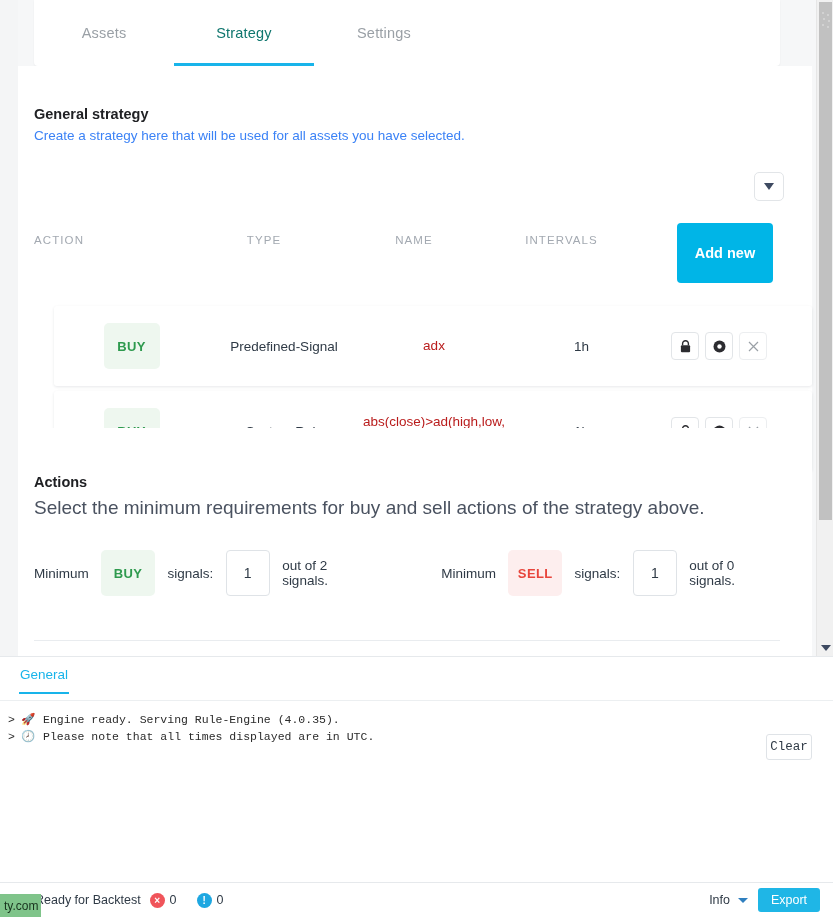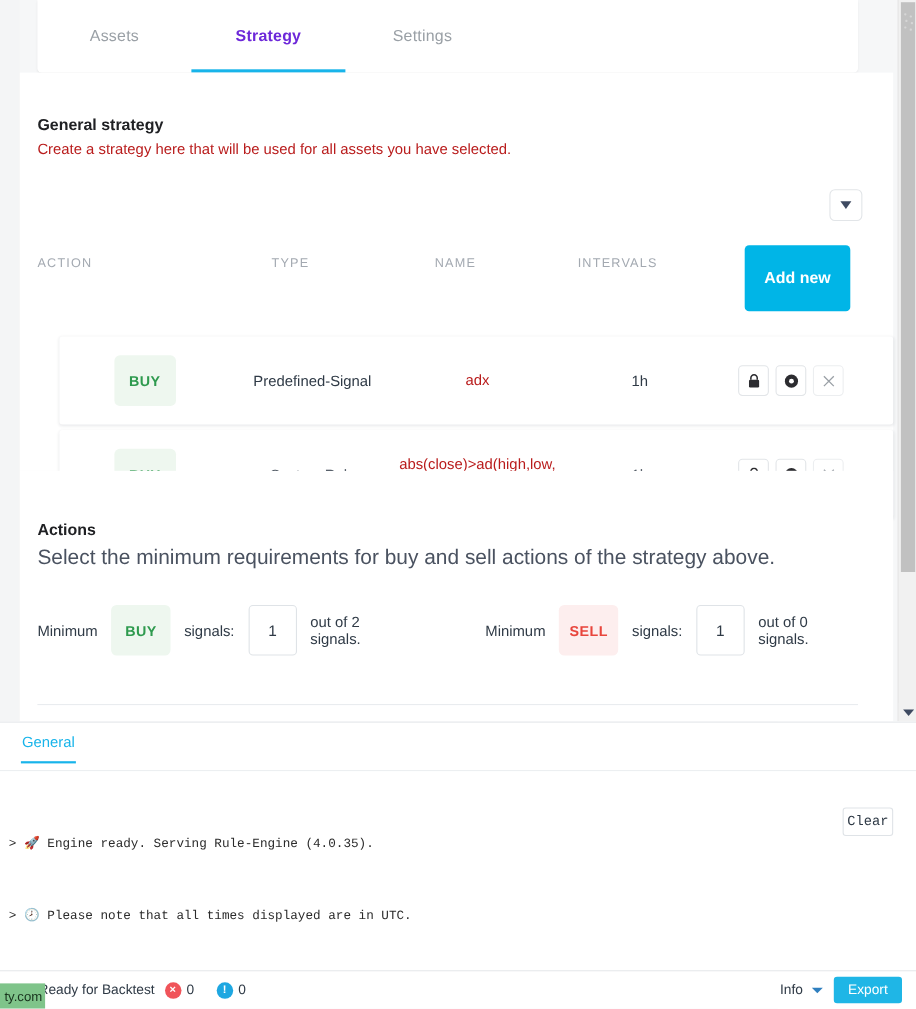--- a/index.html
+++ b/index.html
@@ -61,21 +61,21 @@
     justify-content: center;
     height: 100%;
     padding: 0 22px;
     min-width: 140px;
     font-size: 14.5px;
     color: #9aa0a6;
     letter-spacing: .2px;
     cursor: pointer;
     user-select: none;
   }
-  .tab.active { color: #6d28d9; font-weight: 700; }
+  .tab.active { color: #0f766e; font-weight: 400; }
   .tab.active::after {
     content: "";
     position: absolute;
     left: 0; right: 0; bottom: 0;
     height: 3px;
     background: #18b4ea;
   }
 
   
   .panel {
@@ -90,21 +90,21 @@
     position: absolute;
     left: 16px; top: 40px;
     font-size: 14.5px;
     font-weight: bold;
     color: #202124;
   }
   .panel-sub {
     position: absolute;
     left: 16px; top: 62px;
     font-size: 13.5px;
-    color: #b91c1c;
+    color: #3b82f6;
   }
   .collapse-btn {
     position: absolute;
     right: 28px; top: 106px;
     width: 30px; height: 29px;
     border: 1px solid #e2e5e8;
     border-radius: 5px;
     background: #fff;
     display: flex; align-items: center; justify-content: center;
     cursor: pointer;
@@ -305,21 +305,21 @@
   .term-body {
     position: absolute;
     left: 0; top: 44px;
     width: 833px; height: 182px;
     padding: 10px 0 0 8px;
     font-family: "Liberation Mono", monospace;
     font-size: 11.5px;
     color: #2b2b2b;
     line-height: 17px;
   }
-  .term-line { white-space: pre; margin-top: 48px; }
+  .term-line { white-space: pre; }
   .clear-btn {
     position: absolute;
     right: 21px; top: 77px;
     width: 46px; height: 26px;
     border: 1px solid #dfe3e7;
     border-radius: 3px;
     background: #fff;
     font-size: 12.5px;
     color: #2f3a46;
     cursor: pointer;

